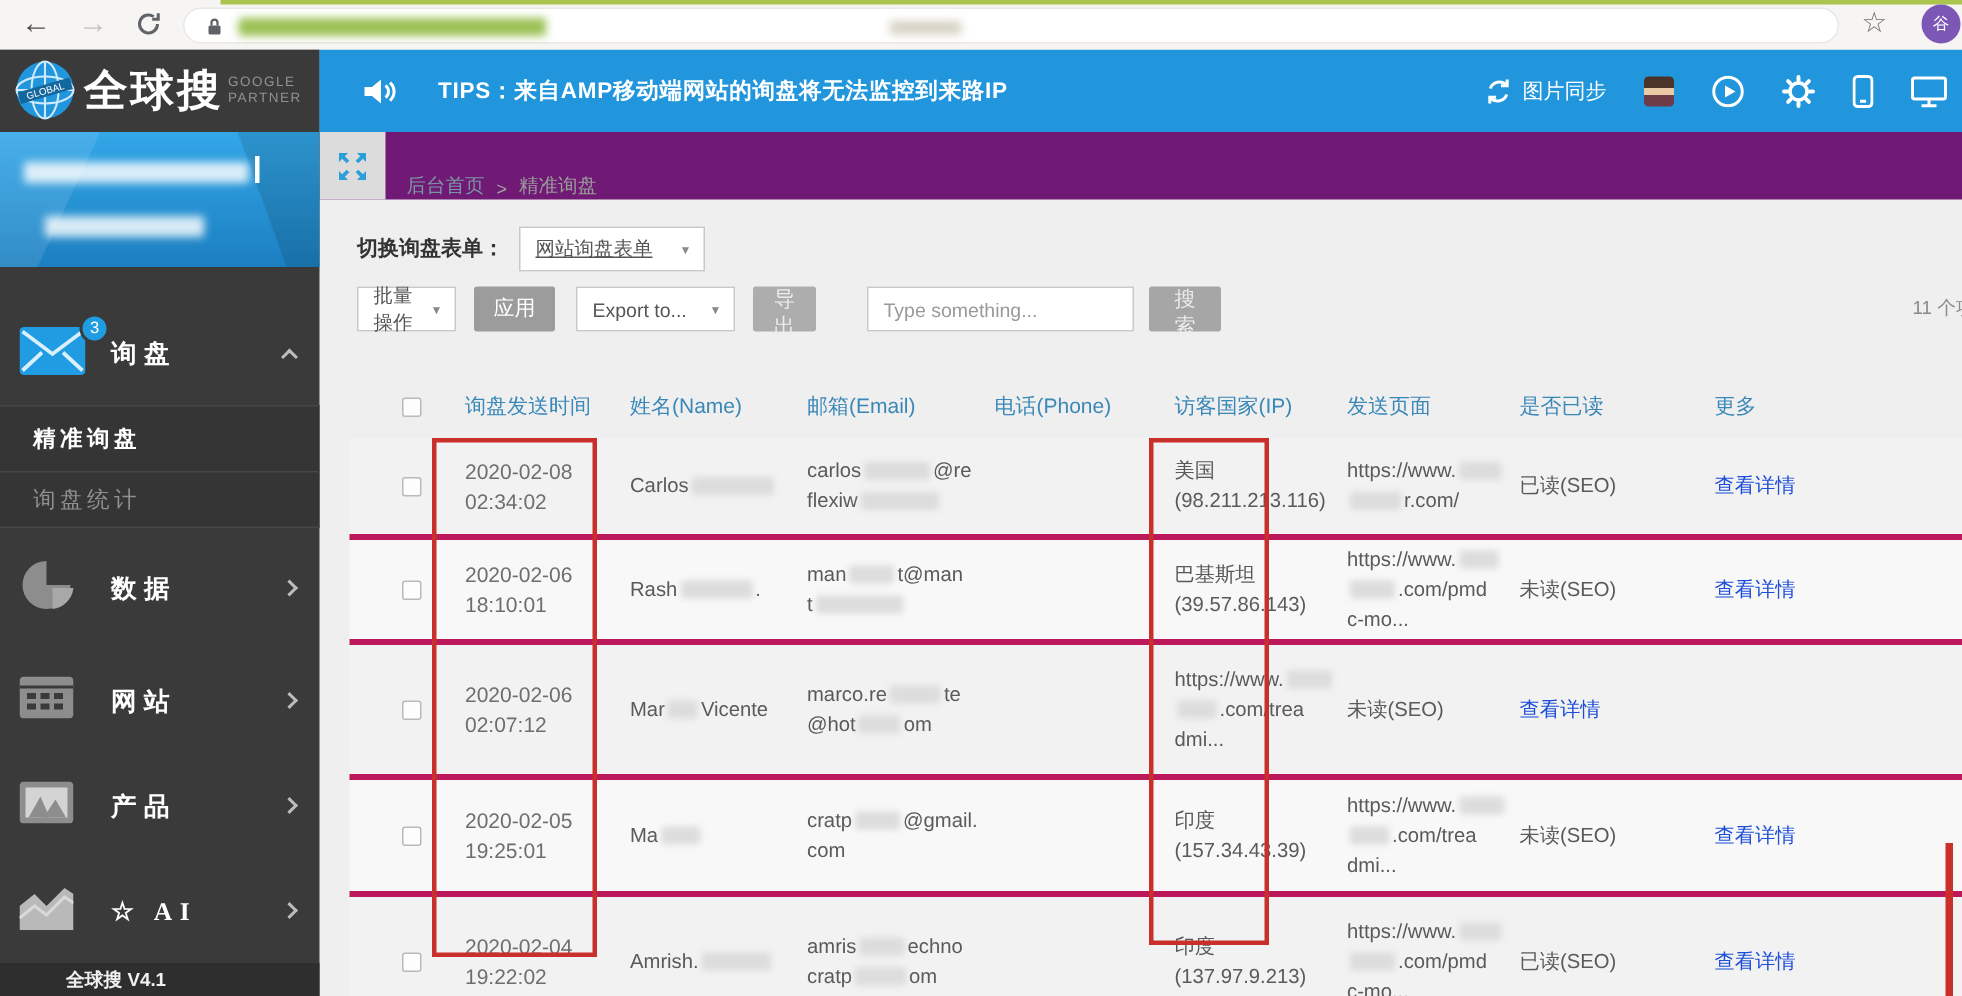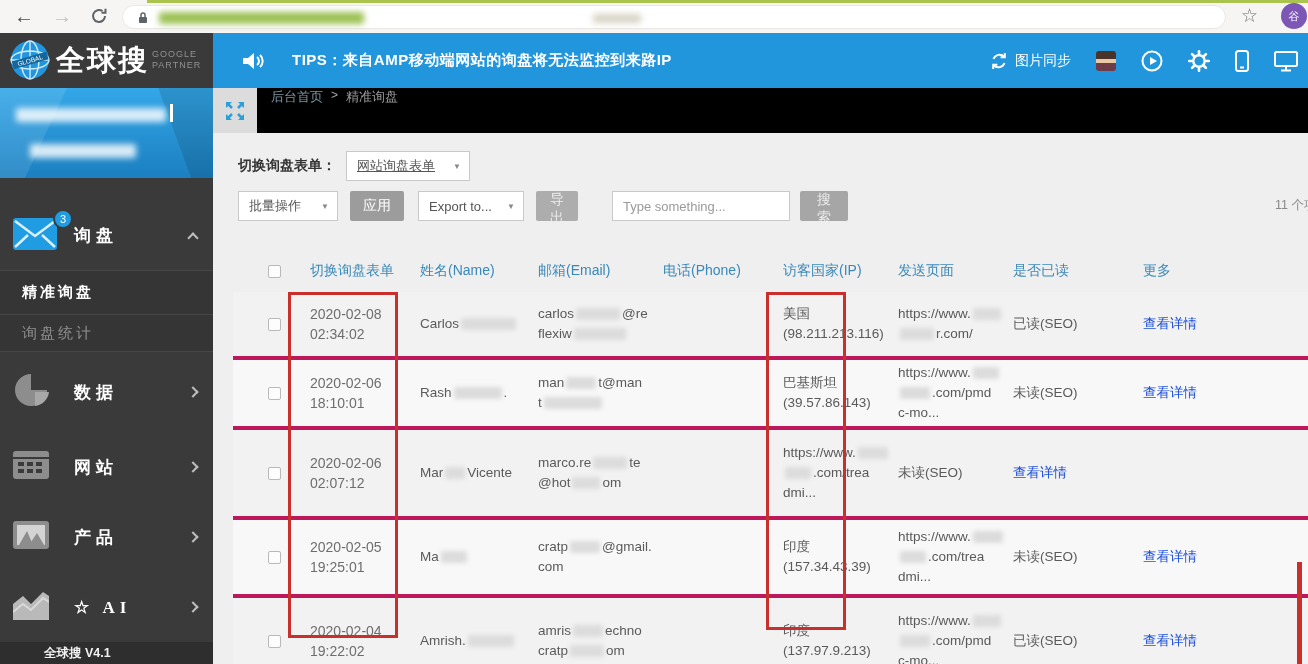--- a/index.html
+++ b/index.html
@@ -53,36 +53,36 @@
   
   #topnav { position:absolute; left:213px; top:33px; width:1095px; height:55px; background:#2196dd; display:flex; align-items:center; z-index:5; }
   #speaker-icon { margin-left:28px; cursor:pointer; }
   #tips-text { margin-left:27px; color:#fff; font-size:15px; font-weight:600; letter-spacing:.5px; }
   #topnav-right { margin-left:auto; display:flex; align-items:center; gap:25px; padding-right:10px; }
   #sync-group { display:flex; align-items:center; gap:6px; color:#fff; font-size:14px; cursor:pointer; }
   #topnav-avatar { width:20px; height:20px; border-radius:3px; background:linear-gradient(180deg,#4a3328 0 38%,#e9c9a6 38% 62%,#6e3c46 62%); cursor:pointer; }
   .tn-icon { cursor:pointer; display:flex; }
 
   
-  #breadcrumb-bar { position:absolute; left:213px; top:88px; width:1095px; height:45px; background:#000000; display:flex; align-items:flex-start; z-index:3; }
+  #breadcrumb-bar { position:absolute; left:213px; top:88px; width:1095px; height:45px; background:#701a75; display:flex; align-items:flex-end; z-index:3; }
   #expand-btn { width:44px; height:45px; background:#dcdcdc; display:flex; align-items:center; justify-content:center; cursor:pointer; }
   #crumb-home { margin-left:14px; color:#7b96a5; font-size:13px; cursor:pointer; }
   #crumb-sep { margin:0 8px; color:#a5a5a5; font-size:12px; }
   #crumb-current { color:#9b9b9b; font-size:13px; }
 
   
   #content { position:absolute; left:213px; top:133px; width:1095px; height:531px; background:#efefef; }
   #toolbar-row1 { position:absolute; left:25px; top:18px; display:flex; align-items:center; }
   #switch-label { font-size:14px; font-weight:bold; color:#333; }
   .select-box { position:relative; height:30px; background:#fff; border:1px solid #c9c9c9; display:flex; align-items:center; padding:0 22px 0 10px; font-size:13px; color:#555; cursor:pointer; }
   .select-caret { position:absolute; right:8px; font-size:8px; color:#888; }
   #form-select { margin-left:10px; width:124px;text-decoration:underline; }
   #toolbar-row2 { position:absolute; left:25px; top:58px; display:flex; align-items:center; }
   .gray-btn { height:30px; border:none; color:#fff; font-size:14px; padding:0 12px; border-radius:2px; cursor:pointer; font-family:inherit; }
-  #bulk-select { width:100px; margin-right:12px; }
+  #bulk-select { width:66px; margin-right:12px; }
   #apply-btn { background:#9c9c9c; width:54px; margin-right:14px; }
   #export-select { width:106px; margin-right:12px; }
   #export-btn { background:#adadad; color:#ececec; width:42px; }
   #search-input { margin-left:34px; width:178px; height:30px; border:1px solid #c9c9c9; padding:0 10px; font-size:13px; color:#444; font-family:inherit; }
   #search-input::placeholder { color:#9a9a9a; }
   #search-btn { background:#a6a6a6; color:#ececec; margin-left:10px; width:48px; }
   #item-count { position:absolute; left:1062px; top:64px; font-size:12.5px; color:#8a8a8a; white-space:nowrap; }
 
   
   #table { position:absolute; left:20px; top:117px; width:1075px; }
@@ -322,21 +322,21 @@
     <input id="search-input" placeholder="Type something..." style="">
     <button id="search-btn" class="gray-btn">搜索</button>
   </div>
   <div id="item-count">11 个项目</div>
 
   <div id="table">
     <div id="table-header-row" class="tr">
       <div class="td">
           <div class="checkbox"></div>
         </div>
-    <div class="th">切换询盘表单</div>
+    <div class="th">询盘发送时间</div>
         <div class="th">姓名(Name)</div>
         <div class="th">邮箱(Email)</div>
         <div class="th">电话(Phone)</div>
         <div class="th">访客国家(IP)</div>
         <div class="th">发送页面</div>
         <div class="th">是否已读</div>
         <div class="th">更多</div>
       </div>
     <div id="table-body">
         <div class="tr row row-odd" style="height: 68px;">

